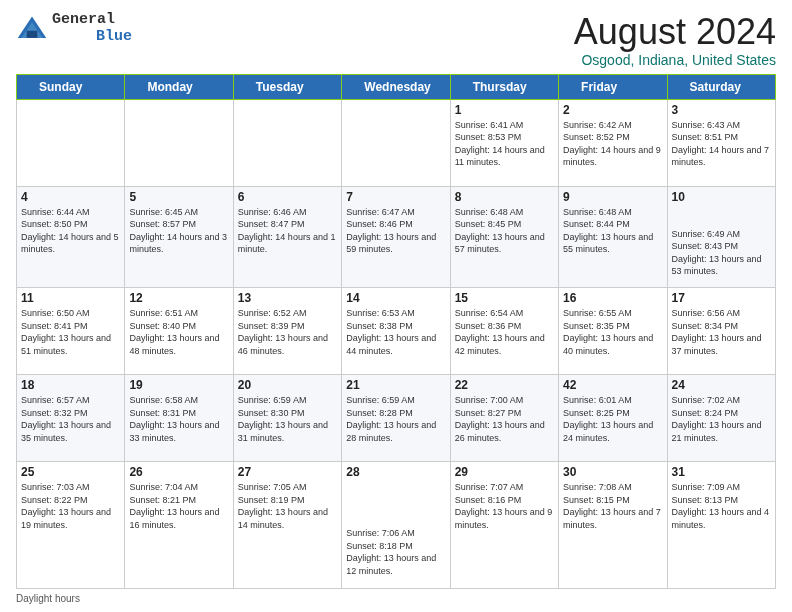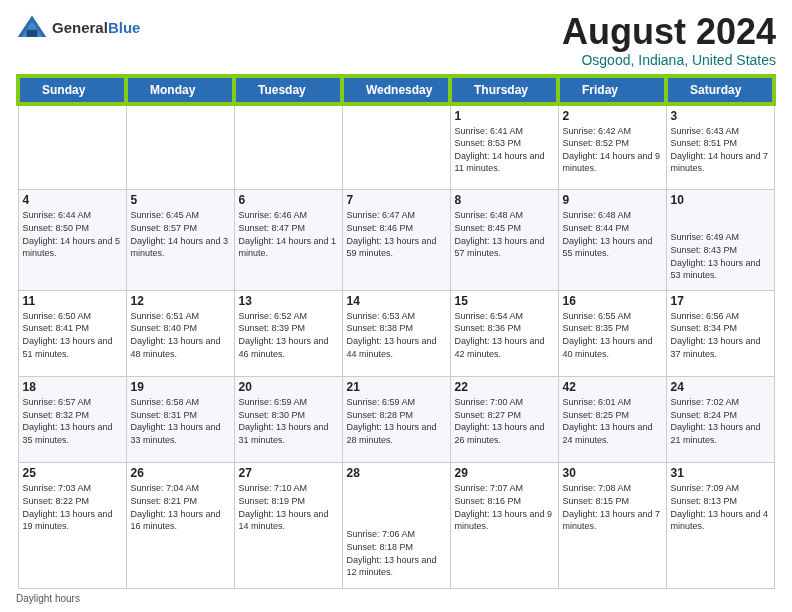--- a/index.html
+++ b/index.html
@@ -23,63 +23,66 @@
       align-items: flex-start;
       margin-bottom: 6px;
     }
     .logo {
       display: flex;
       align-items: center;
       gap: 4px;
     }
     .logo-text {
       display: flex;
+      flex-direction: column;
       line-height: 1.1;
+      font-family: Liberation Mono, monospace;
     }
     .logo-general {
       font-size: 15px;
       font-weight: bold;
       color: #333;
     }
     .logo-blue {
       font-size: 15px;
       font-weight: bold;
       color: #2a6db5;
+      margin-left: 44px;
     }
     .logo-icon {
       width: 32px;
       height: 32px;
     }
     .title-block {
       text-align: right;
     }
     .month-title {
       font-size: 36px;
-      font-weight: bold;
+      font-weight: normal;
       color: #222;
       line-height: 1.1;
     }
     .location {
       font-size: 14px;
       color: #0f766e;
     }
     .calendar {
       flex: 1;
       border-collapse: collapse;
       width: 100%;
       table-layout: fixed;
     }
     .calendar th {
       background: #2a6db5;
       color: #fff;
       font-size: 12px;
       font-weight: bold;
       padding: 5px 22px;
       text-align: left;
-      border: 4px solid #84cc16;
+      border: 1px solid #84cc16;
     }
     .calendar td {
       border: 1px solid #ccc;
       vertical-align: top;
       padding: 3px 4px;
       font-size: 9.5px;
       color: #333;
       background: #fff;
       height: 82px;
     }
@@ -307,21 +310,21 @@
 Daylight: 13 hours and 19 minutes.</div>
           </td>
           <td>
             <span class="day-num">26</span>
             <div class="day-info" style="white-space: pre-line;">Sunrise: 7:04 AM
 Sunset: 8:21 PM
 Daylight: 13 hours and 16 minutes.</div>
           </td>
           <td>
             <span class="day-num">27</span>
-            <div class="day-info" style="white-space: pre-line;">Sunrise: 7:10 AM
+            <div class="day-info" style="white-space: pre-line;">Sunrise: 7:05 AM
 Sunset: 8:19 PM
 Daylight: 13 hours and 14 minutes.</div>
           </td>
           <td>
             <span class="day-num">28</span>
             <div class="day-info" style="white-space: pre-line; margin-top: 48px;">Sunrise: 7:06 AM
 Sunset: 8:18 PM
 Daylight: 13 hours and 12 minutes.</div>
           </td>
           <td>

